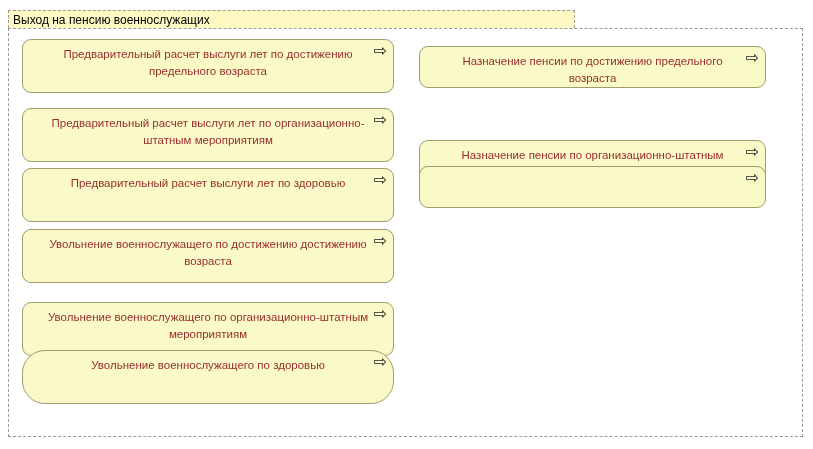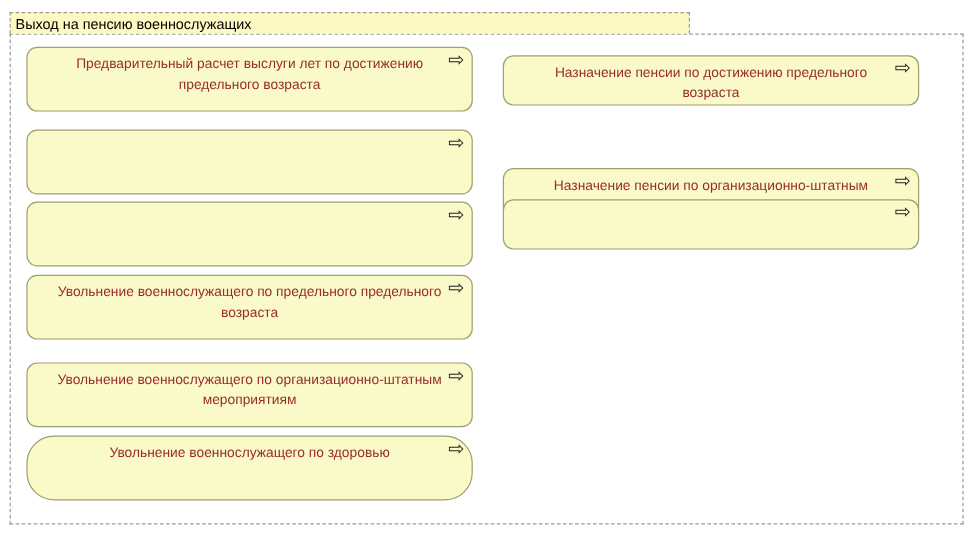--- a/index.html
+++ b/index.html
@@ -47,21 +47,21 @@
   }
   .box .arrow-icon{
     position:absolute;top:3px;right:6px;
     font-size:16px;line-height:16px;
     color:var(--arrow-color);
   }
 
   
   .col-left{left:22px;width:372px;height:54px;}
   .l0{top:39px;} .l1{top:108px;} .l2{top:168px;}
-  .l3{top:229px;} .l4{top:302px;} .l5{top:363px;border-radius:23px;}
+  .l3{top:229px;} .l4{top:302px;} .l5{top:350px;border-radius:23px;}
 
   
   .col-right{left:419px;width:347px;height:42px;}
   .r0{top:46px;} .r1{top:106px;margin-top:34px;} .r2{top:166px;}
 </style>
 </head>
 <body>
 
 <div class="stage">
 
@@ -70,29 +70,31 @@
   <div class="title-tab">
     <span class="title-text">Выход на пенсию военнослужащих</span>
   </div>
 
   <div class="box col-left l0">
     <span class="box-label">Предварительный расчет выслуги лет по достижению предельного возраста</span>
     <span class="arrow-icon">⇨</span>
   </div>
 
   <div class="box col-left l1">
+    <span class="box-label">Предварительный расчет выслуги лет по организационно-штатным мероприятиям</span>
     <span class="arrow-icon">⇨</span>
   </div>
 
   <div class="box col-left l2">
+    <span class="box-label">Предварительный расчет выслуги лет по здоровью</span>
     <span class="arrow-icon">⇨</span>
   </div>
 
   <div class="box col-left l3">
-    <span class="box-label">Увольнение военнослужащего по предельного предельного возраста</span>
+    <span class="box-label">Увольнение военнослужащего по достижению достижению возраста</span>
     <span class="arrow-icon">⇨</span>
   </div>
 
   <div class="box col-left l4">
     <span class="box-label">Увольнение военнослужащего по организационно-штатным мероприятиям</span>
     <span class="arrow-icon">⇨</span>
   </div>
 
   <div class="box col-left l5">
     <span class="box-label">Увольнение военнослужащего по здоровью</span>

